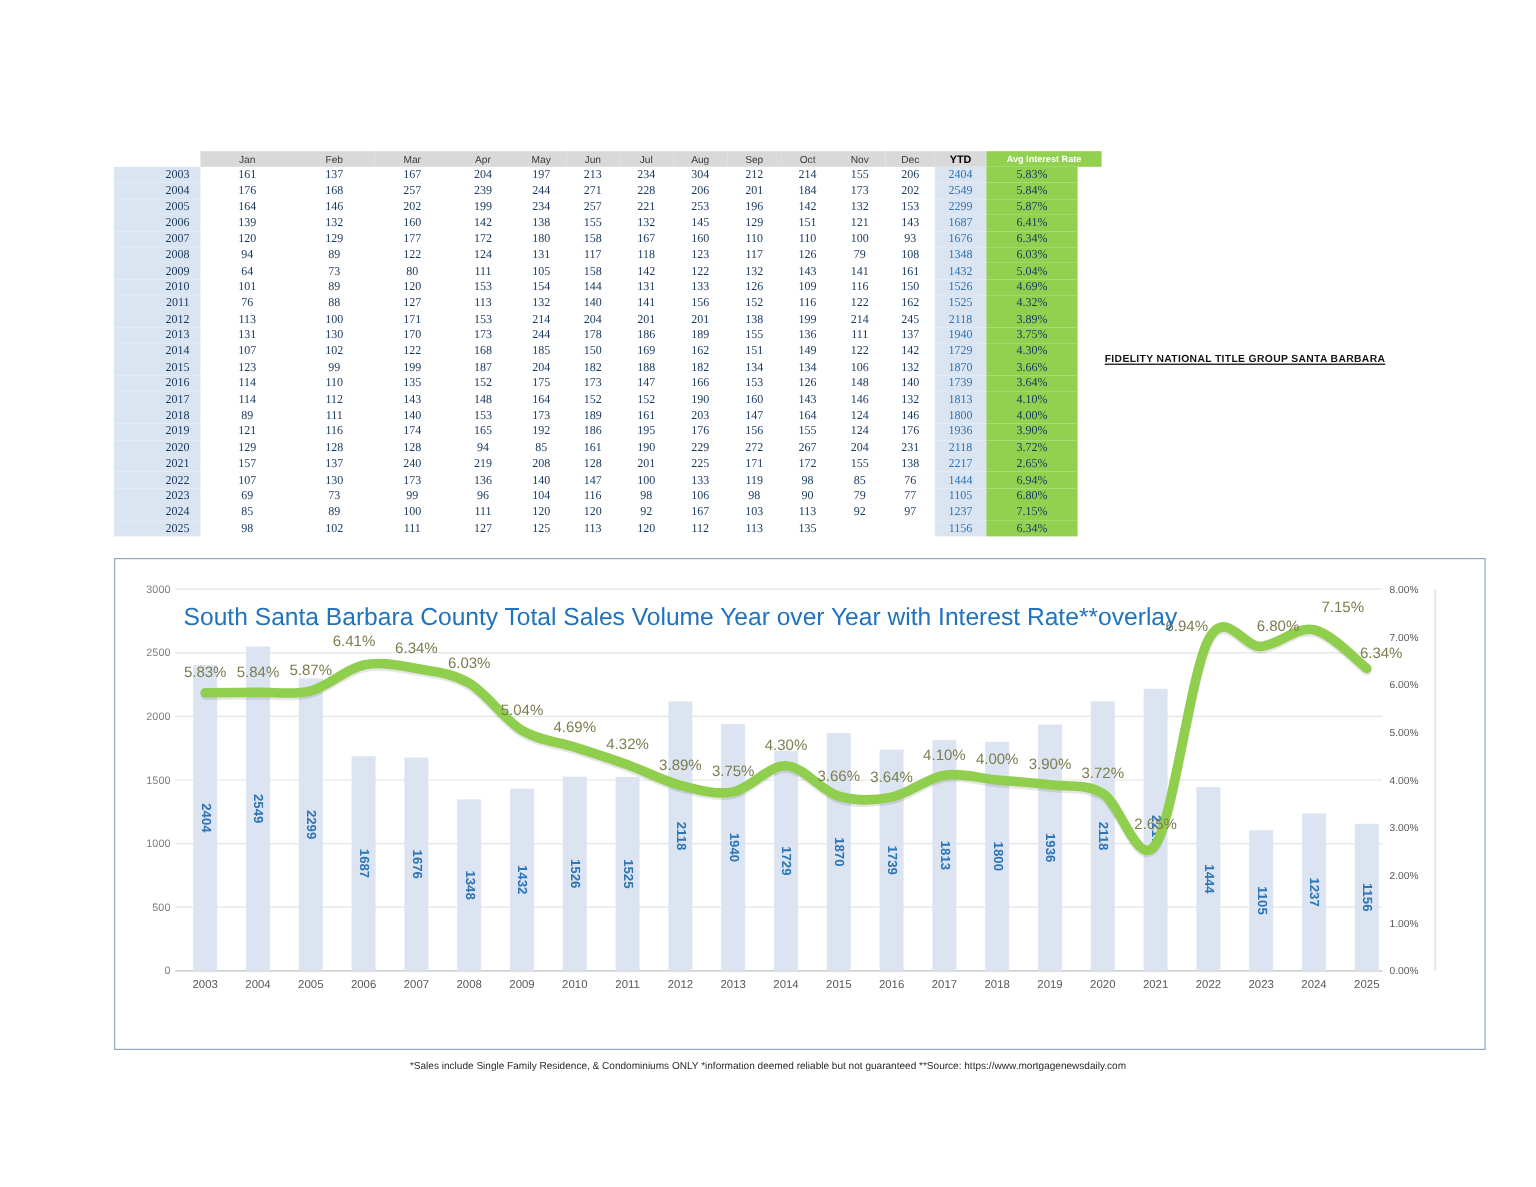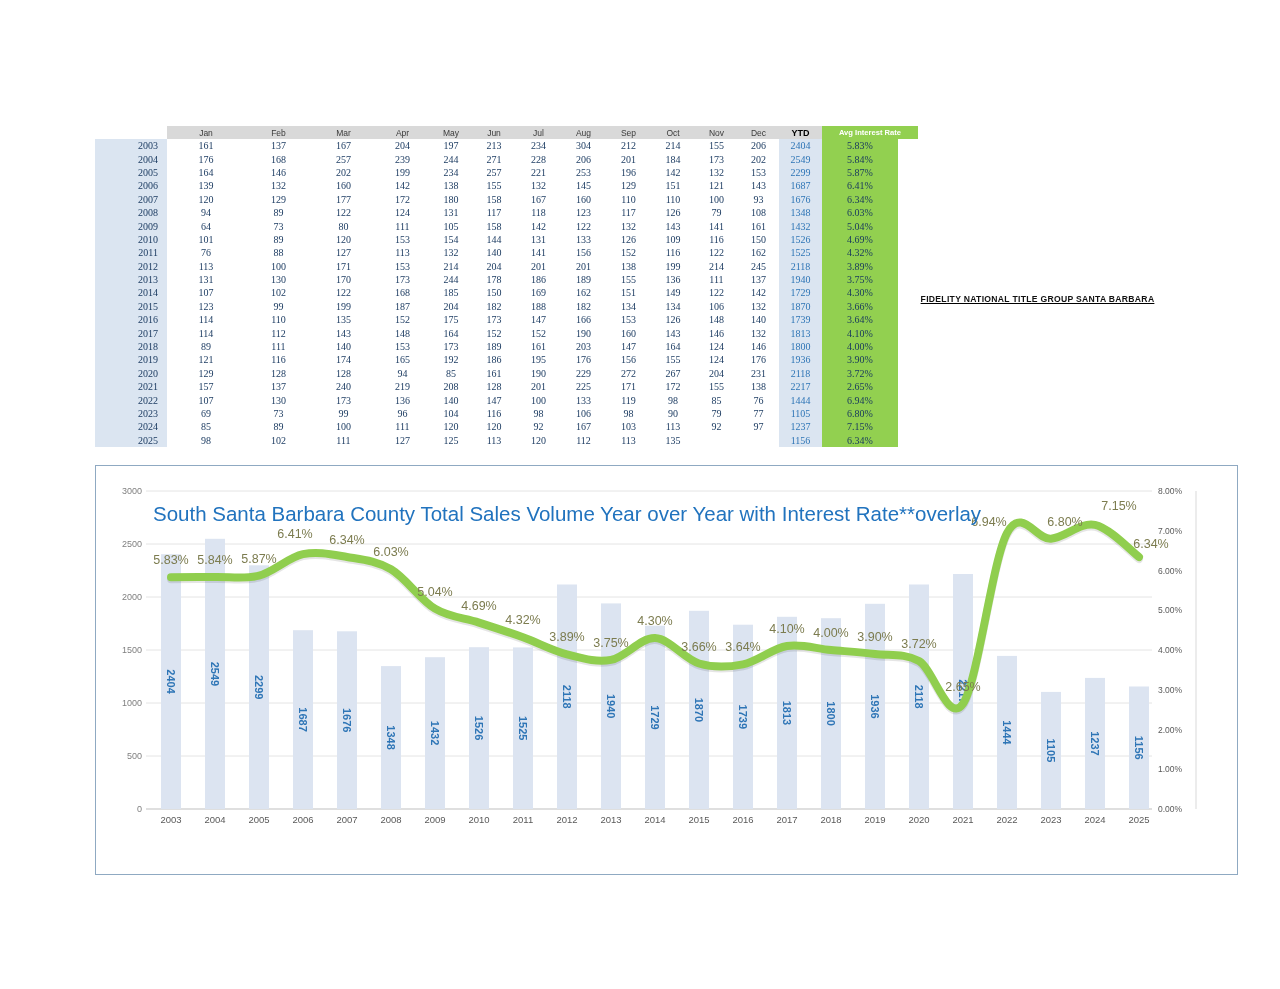--- a/index.html
+++ b/index.html
@@ -584,14 +584,15 @@
         <text x="823" y="357" text-anchor="middle" font-size="9.5" fill="#595959">2020</text>
         <text x="867" y="357" text-anchor="middle" font-size="9.5" fill="#595959">2021</text>
         <text x="911" y="357" text-anchor="middle" font-size="9.5" fill="#595959">2022</text>
         <text x="955" y="357" text-anchor="middle" font-size="9.5" fill="#595959">2023</text>
         <text x="999" y="357" text-anchor="middle" font-size="9.5" fill="#595959">2024</text>
         <text x="1043" y="357" text-anchor="middle" font-size="9.5" fill="#595959">2025</text>
         <text x="57" y="55" font-size="20.5" fill="#2173BE">South Santa Barbara County Total Sales Volume Year over Year with Interest Rate**overlay</text>
       </svg>
   </div>
 
+  <div class="footnote">*Sales include Single Family Residence, &amp; Condominiums ONLY  *information deemed reliable but not guaranteed   **Source: https://www.mortgagenewsdaily.com</div>
 
 </div>
 
 </body></html>

